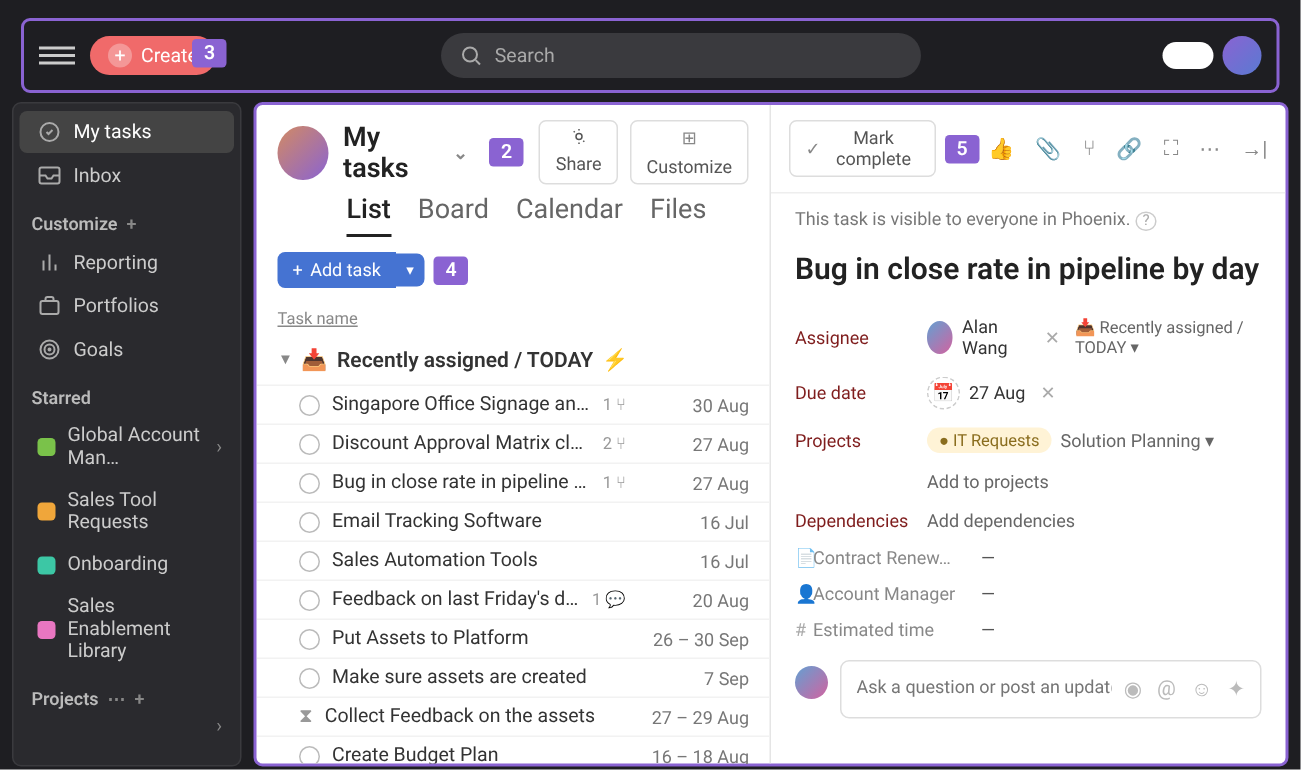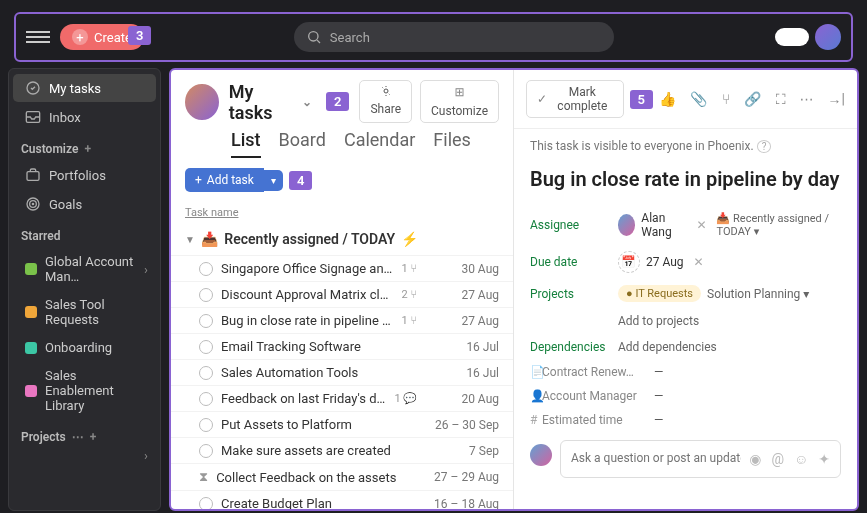--- a/index.html
+++ b/index.html
@@ -47,21 +47,21 @@
 .task-scroll { overflow-y: auto; flex: 1; }
 
 .detail-col { flex: 1 1 50%; display: flex; flex-direction: column; overflow: hidden; }
 .detail-top { display: flex; align-items: center; padding: 10px 12px; border-bottom: 1px solid #eee; gap: 6px; }
 .mark-btn { border: 1px solid #ddd; border-radius: 5px; padding: 4px 10px; font-size: 12px; color: #555; background: #fff; cursor: pointer; display: flex; align-items: center; gap: 5px; }
 .detail-icons { margin-left: auto; display: flex; gap: 14px; color: #888; }
 .detail-icons span { cursor: pointer; font-size: 14px; }
 .visibility { padding: 10px 16px; font-size: 12px; color: #777; }
 .task-title { padding: 4px 16px 14px 16px; font-size: 20px; font-weight: 600; color: #222; }
 .field-row { display: flex; padding: 6px 16px; font-size: 12px; align-items: center; }
-.field-label { width: 88px; color: #15803d; flex-shrink: 0; }
+.field-label { width: 88px; color: #7f1d1d; flex-shrink: 0; }
 .field-val { display: flex; align-items: center; gap: 6px; color: #333; }
 .mini-ava { width: 22px; height: 22px; border-radius: 50%; background: linear-gradient(135deg,#63a0d2,#d263a0); }
 .pill { padding: 2px 8px; border-radius: 10px; font-size: 11px; }
 .pill.yellow { background: #fff3d6; color: #8a6d1e; }
 .x { color: #aaa; cursor: pointer; margin-left: 4px; }
 .link-btn { color: #666; font-size: 12px; cursor: pointer; }
 .subfield { display: flex; padding: 5px 16px; font-size: 12px; color: #888; align-items: center; }
 .subfield .flabel { width: 112px; }
 .subfield .fval { color: #555; }
 .comment-box { margin: 8px 16px; border: 1px solid #ddd; border-radius: 6px; padding: 10px; display: flex; gap: 8px; align-items: flex-start; }
@@ -112,20 +112,28 @@
           <rect x="2" y="4" width="20" height="16" rx="2"></rect>
         </svg>
       <span>Inbox</span>
     </div>
     <div class="side-heading">
       <span>Customize</span>
         <span style="color:#888">+</span>
     </div>
     <div class="side-item">
       <svg class="icon" viewBox="0 0 24 24" fill="none" stroke="currentColor" stroke-width="2">
+          <line x1="6" y1="20" x2="6" y2="10"></line>
+          <line x1="12" y1="20" x2="12" y2="4"></line>
+          <line x1="18" y1="20" x2="18" y2="14"></line>
+        </svg>
+      <span>Reporting</span>
+    </div>
+    <div class="side-item">
+      <svg class="icon" viewBox="0 0 24 24" fill="none" stroke="currentColor" stroke-width="2">
           <rect x="3" y="7" width="18" height="13" rx="2"></rect>
           <path d="M8 7V5a2 2 0 012-2h4a2 2 0 012 2v2"></path>
         </svg>
       <span>Portfolios</span>
     </div>
     <div class="side-item">
       <svg class="icon" viewBox="0 0 24 24" fill="none" stroke="currentColor" stroke-width="2">
           <circle cx="12" cy="12" r="9"></circle>
           <circle cx="12" cy="12" r="5"></circle>
           <circle cx="12" cy="12" r="1"></circle>

